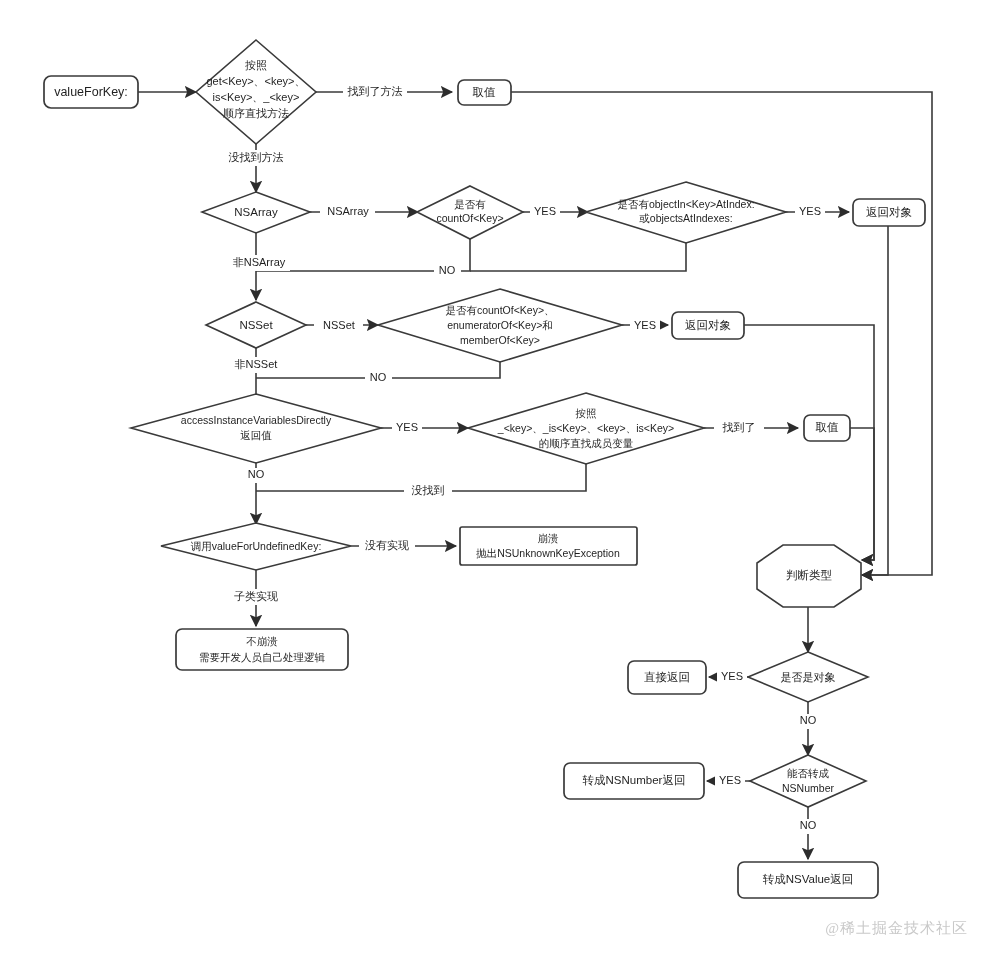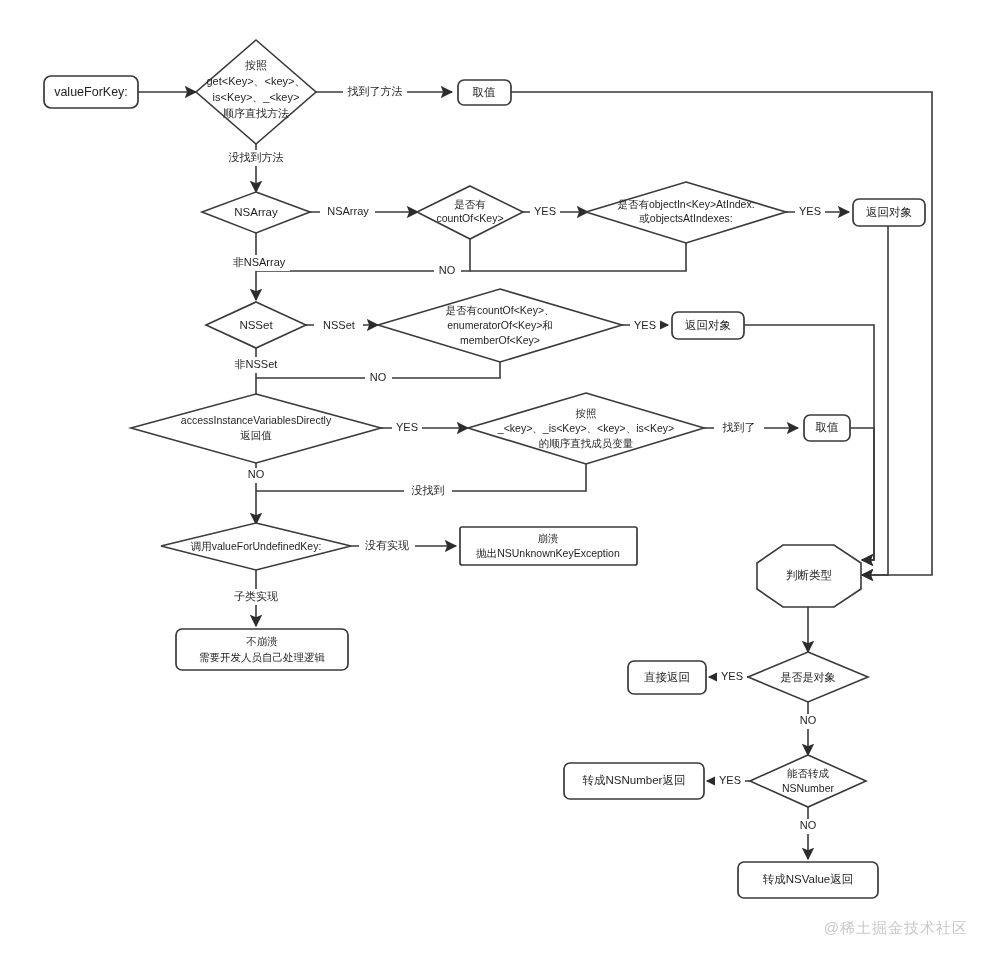--- a/index.html
+++ b/index.html
@@ -7,21 +7,21 @@
   body{font-family:"Liberation Sans","DejaVu Sans",sans-serif;}
   #stage{position:relative;width:990px;height:960px;background:#fff;overflow:hidden;}
   svg#diagram{position:absolute;left:0;top:0;width:990px;height:960px;}
   .shape{fill:#ffffff;stroke:#3a3a3a;stroke-width:1.6;}
   .shape-box{fill:#ffffff;stroke:#3a3a3a;stroke-width:1.7;}
   .link{fill:none;stroke:#3a3a3a;stroke-width:1.6;}
   .node-label{font-family:"Liberation Sans","DejaVu Sans",sans-serif;fill:#1f1f1f;text-anchor:middle;dominant-baseline:middle;}
   .edge-label{font-family:"Liberation Sans","DejaVu Sans",sans-serif;fill:#1f1f1f;text-anchor:middle;dominant-baseline:middle;}
   .edge-label-bg{fill:#ffffff;stroke:none;}
   .watermark{position:absolute;right:22px;bottom:22px;color:#c9c9c9;font-size:15px;
-             font-family:Liberation Sans, sans-serif;letter-spacing:1px;white-space:nowrap;}
+             font-family:Liberation Serif, serif;letter-spacing:1px;white-space:nowrap;}
 </style>
 </head>
 <body>
 
 <div id="stage">
   <svg id="diagram" viewBox="0 0 990 960">
     <defs>
       <marker id="arrow" viewBox="0 0 12 12" refX="10" refY="6" markerWidth="8.5" markerHeight="8.5" orient="auto-start-reverse">
         <path d="M0,0.5 L11,6 L0,11.5 L2.2,6 Z" fill="#2c2c2c"></path>
       </marker>

